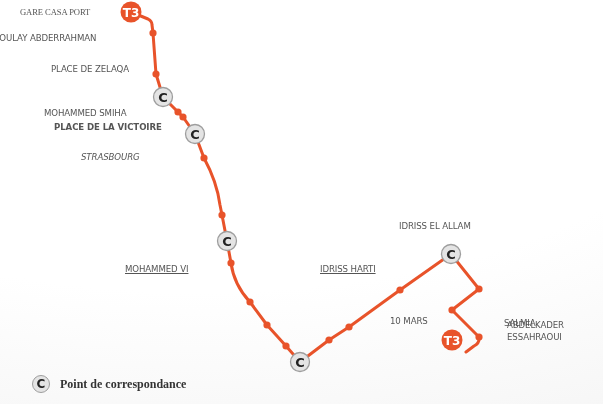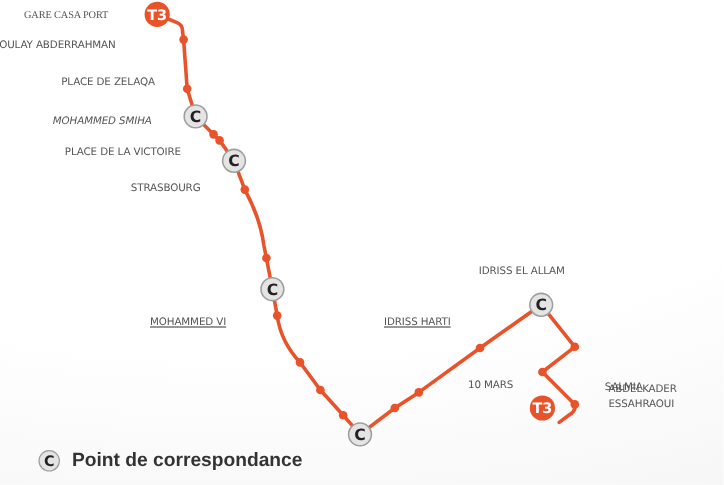--- a/index.html
+++ b/index.html
@@ -20,21 +20,21 @@
       display: flex; align-items: center; gap: 10px;
     }
     .legend-badge {
       width: 18px; height: 18px; border-radius: 50%;
       background: #e4e4e4; border: 1.5px solid #9e9e9e;
       display: flex; align-items: center; justify-content: center;
       font-family: "DejaVu Sans", sans-serif; font-weight: bold; font-size: 12px; color: #222;
       box-sizing: border-box;
     }
     .legend-text {
-      font-family: Liberation Sans, sans-serif; font-weight: bold; font-size: 16px; color: #333;
+      font-family: Liberation Serif, serif; font-weight: bold; font-size: 12px; color: #333;
     }
   </style>
 </head>
 <body>
 
 <svg class="map" viewBox="0 0 603 404" xmlns="http://www.w3.org/2000/svg">
   <path d="M 131 12 L 148 19 Q 152 21 152 25 L 153 33 L 156 74 L 163 97 L 178 112 L 183 117 L 195 134 L 204 158 Q 217 182 220 205 L 222 215 L 227 241 L 231 263 Q 234 285 250 302 L 267 325 L 286 346 L 300 362 L 329 340 L 349 327 L 400 290 L 451 254 L 479 289 L 452 310 L 479 337 Q 480 343 474 346 L 466 352" fill="none" stroke="#e8532a" stroke-width="3" stroke-linecap="round" stroke-linejoin="round"></path>
   <g id="stops-layer">
       <circle cx="153" cy="33" r="3.6" fill="#e8532a"></circle>
       <circle cx="156" cy="74" r="3.6" fill="#e8532a"></circle>
@@ -84,23 +84,23 @@
         <circle cx="452" cy="340" r="10.5" fill="#e8532a"></circle>
         <text x="452" y="344.5" text-anchor="middle" font-family="&quot;DejaVu Sans&quot;, sans-serif" font-weight="bold" font-size="12" fill="#ffffff">T3</text>
       </g>
     </g>
 </svg>
 
 <div id="labels-layer">
     <div class="label" style="left: 20px; top: 6px; font-family: Liberation Serif, serif;">GARE CASA PORT</div>
     <div class="label" style="left: -8px; top: 32px;">MOULAY ABDERRAHMAN</div>
     <div class="label" style="left: 23px; top: 63px; margin-left: 28px;">PLACE DE ZELAQA</div>
-    <div class="label" style="left: 44px; top: 95px; font-style: italic;">MOHAMMED SMIHA</div>
-    <div class="label" style="left: 54px; top: 121px;">PLACE DE LA VICTOIRE</div>
-    <div class="label" style="left: 109px; top: 151px;">STRASBOURG</div>
+    <div class="label" style="left: 44px; top: 107px;">MOHAMMED SMIHA</div>
+    <div class="label" style="left: 54px; top: 121px; font-weight: bold;">PLACE DE LA VICTOIRE</div>
+    <div class="label" style="left: 81px; top: 151px; font-style: italic;">STRASBOURG</div>
     <div class="label" style="left: 125px; top: 263px; text-decoration: underline;">MOHAMMED VI</div>
     <div class="label" style="left: 320px; top: 263px; text-decoration: underline;">IDRISS  HARTI</div>
     <div class="label" style="left: 399px; top: 220px;">IDRISS EL ALLAM</div>
     <div class="label multi" style="left: 507px; top: 275px; margin-top: 44px;">ABDELKADER
 ESSAHRAOUI</div>
     <div class="label" style="left: 390px; top: 303px; margin-top: 12px;">10 MARS</div>
     <div class="label" style="left: 504px; top: 317px;">SALMIA</div>
   </div>
 
 <div class="legend">

